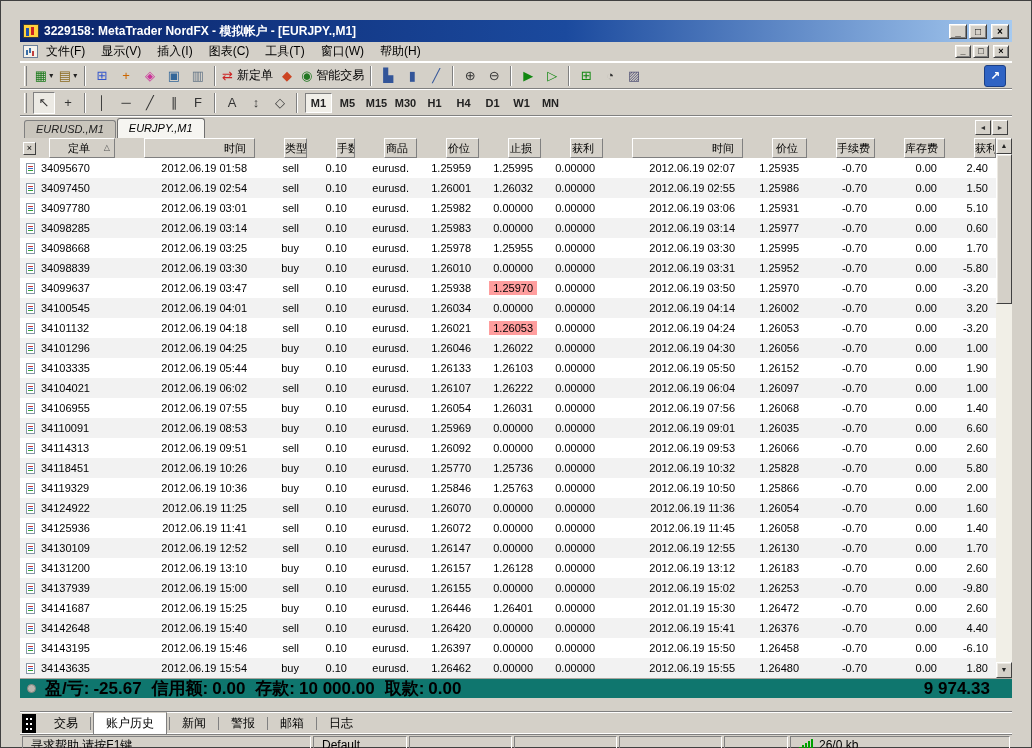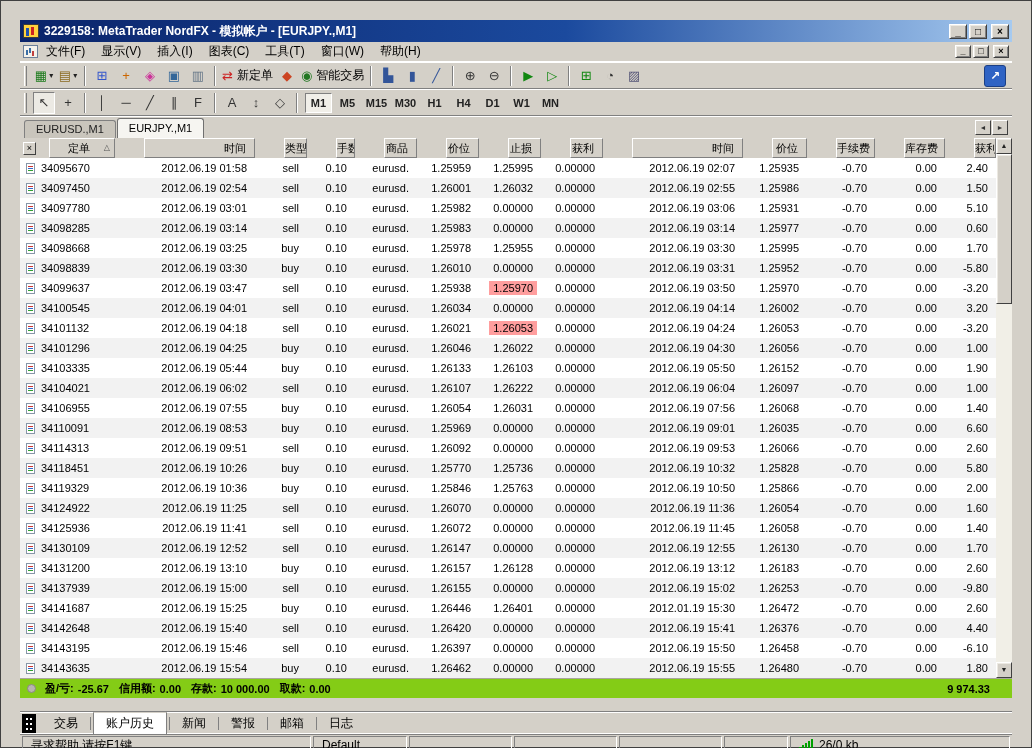--- a/index.html
+++ b/index.html
@@ -50,21 +50,21 @@
   .toolbar .spacer { flex:1; }
   .community { width:22px; height:22px; background:#2f63c4; border:1px solid #1b3f85; border-radius:3px; margin-right:4px; }
   .community .cg { color:#fff; font-size:12px; font-weight:bold; }
   .tf-group { display:flex; align-items:center; margin-left:2px; }
   .tfbtn { min-width:27px; height:20px; display:inline-flex; align-items:center; justify-content:center;
            font-size:11px; font-weight:bold; color:#222; border:1px solid transparent; margin:0 1px; cursor:default; }
   .tfbtn.pressed { border-color:#808080 #fff #fff #808080; background:#f1efe9; }
 
   
   .tabstrip { height:22px; flex:0 0 22px; display:flex; align-items:flex-end; padding:0 4px;
-              border-top:1px solid #fff; position:relative; }
+              border-top:1px solid #fff; position:relative;font-style:italic; }
   .chart-tabs { display:flex; align-items:flex-end; flex:1; }
   .ctab { height:18px; line-height:17px; padding:0 11px; font-size:11px; color:#222;
           background:#c9c5bc; border:1px solid #808080; border-bottom:none;
           border-top-left-radius:3px; border-top-right-radius:3px; margin-right:1px; cursor:default; }
   .ctab.active { background:#f6f5f1; height:20px; line-height:19px; font-weight:normal; color:#000;
                  border-color:#707070; }
   .tab-scrolls { display:flex; margin-bottom:3px; }
   .tsbtn { width:16px; height:15px; font-size:7px; line-height:13px; text-align:center; color:#333;
            background:#d4d0c8; border:1px solid; border-color:#fff #404040 #404040 #fff; margin-left:1px; cursor:default; }
 
@@ -98,22 +98,22 @@
   
   .sb { position:absolute; top:0; right:0; width:16px; height:540px; display:flex; flex-direction:column;
         background:#f1efe7; }
   .sbbtn { flex:0 0 16px; height:16px; background:#d4d0c8; border:1px solid; border-color:#fff #404040 #404040 #fff;
            box-shadow:inset 1px 1px 0 #ece9e2; font-size:7px; text-align:center; line-height:14px; color:#222; cursor:default; }
   .sbtrack { flex:1; position:relative; }
   .sbthumb { position:absolute; top:0; left:0; width:16px; height:150px; background:#d4d0c8;
              border:1px solid; border-color:#fff #404040 #404040 #fff; box-shadow:inset 1px 1px 0 #ece9e2; }
 
   
-  .summary { flex:0 0 20px; height:20px; display:flex; align-items:center; background:#84cc16;
-             border-top:1px solid #a9a69e; font-size:11px; font-weight:bold; color:#000; }
+  .summary { flex:0 0 20px; height:20px; display:flex; align-items:center; background:#0f766e;
+             border-top:1px solid #a9a69e; font-size:17px; font-weight:bold; color:#000; }
   .bicon { width:9px; height:9px; border-radius:50%; background:#b9b6af; border:1px solid #8a8780;
            margin:0 7px 0 7px; flex:0 0 9px; }
   .sl { margin-left:2px; }
   .sv { margin-left:4px; margin-right:8px; }
   .summary .spacer { flex:1; }
   .sv.balance { margin-right:22px; }
 
   .midfill { flex:0 0 13px; }
 
   

